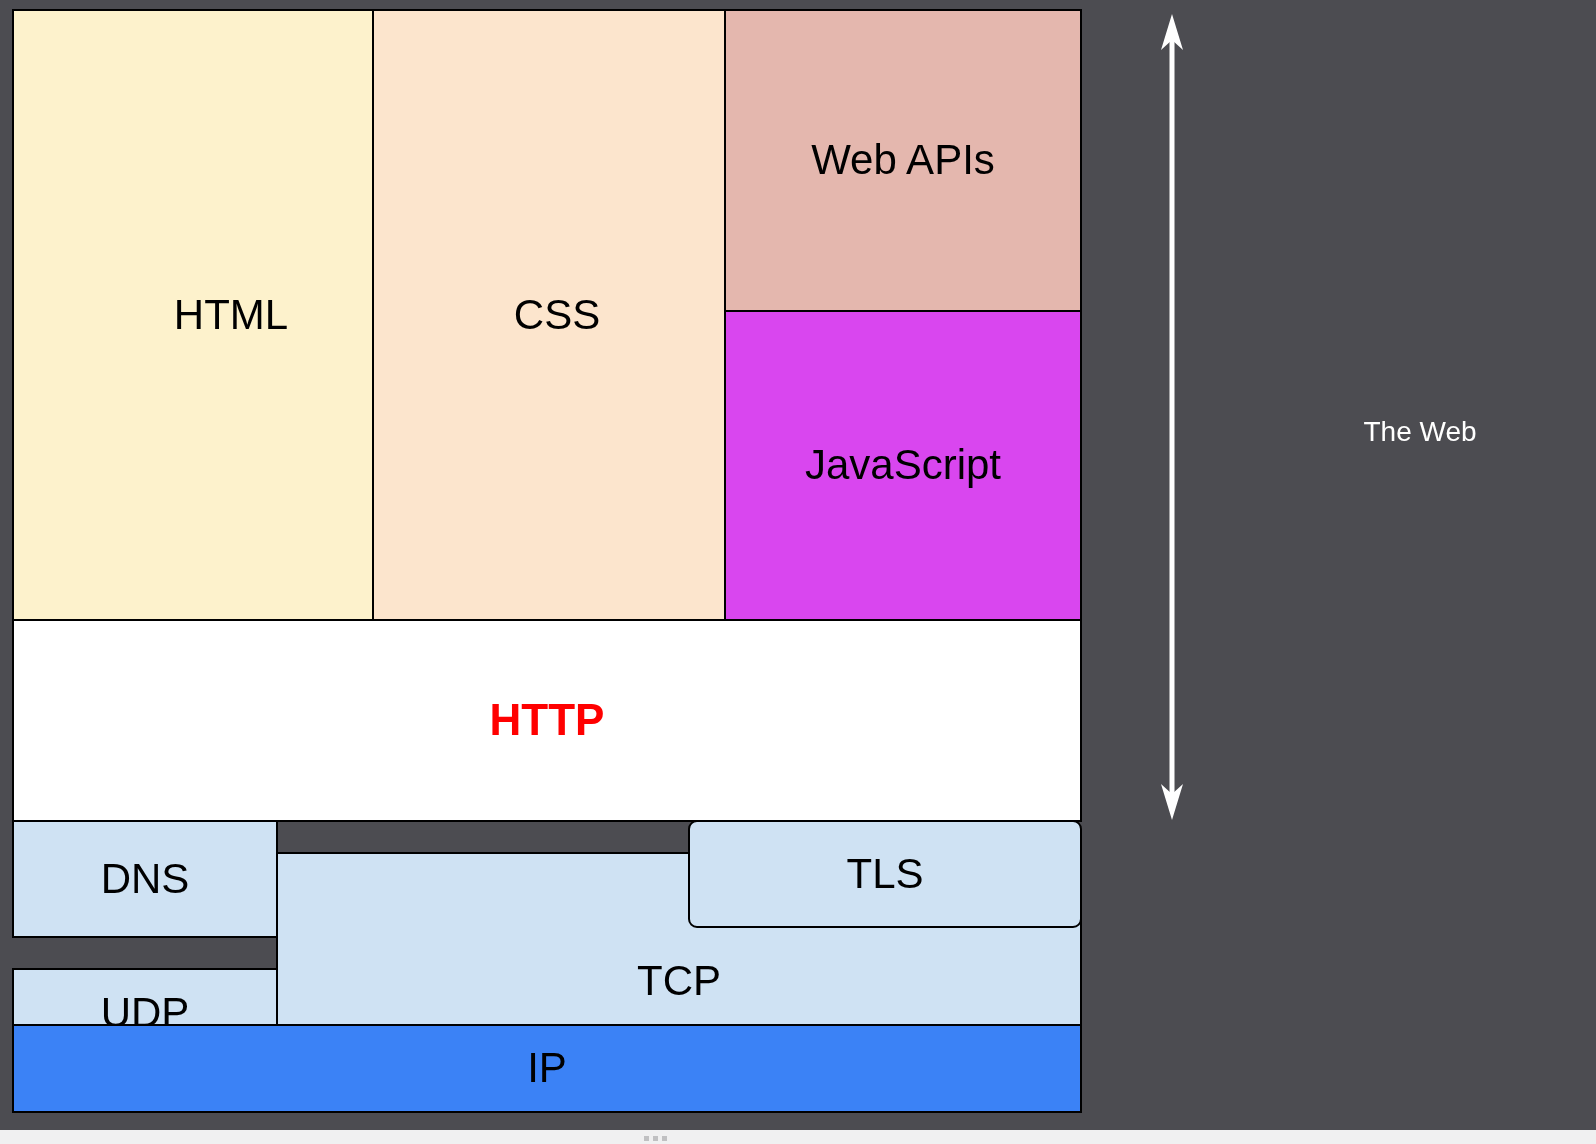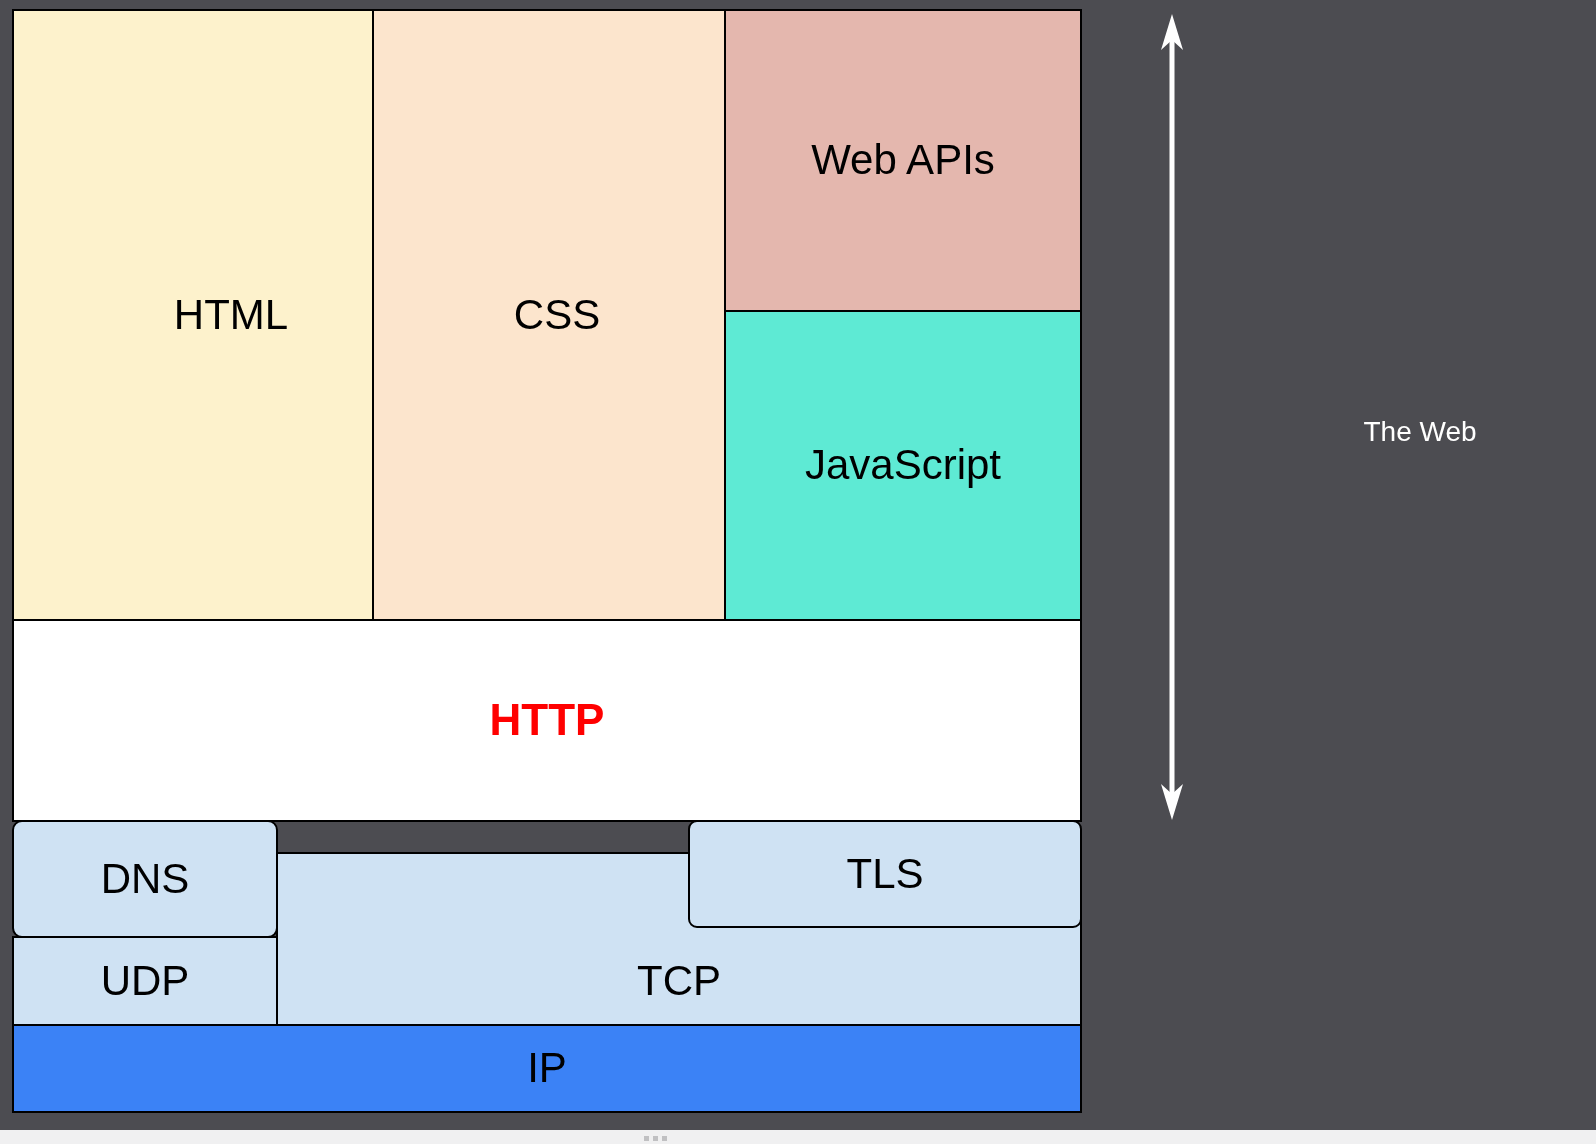--- a/index.html
+++ b/index.html
@@ -29,21 +29,21 @@
     line-height: 1.1;
     white-space: nowrap;
   }
   
   #html-box       { left: 12px;  top: 9px;    width: 438px;  height: 612px; }
   #css-box        { left: 372px; top: 9px;    width: 354px;  height: 612px; padding-left: 16px; }
   #webapis-box    { left: 724px; top: 9px;    width: 358px;  height: 303px; }
   #javascript-box { left: 724px; top: 310px;  width: 358px;  height: 311px; }
   #http-box       { left: 12px;  top: 619px;  width: 1070px; height: 203px; }
   #dns-box        { left: 12px;  top: 820px;  width: 266px;  height: 118px; }
-  #udp-box        { left: 12px;  top: 936px;  width: 266px;  height: 90px;  }
+  #udp-box        { left: 12px;  top: 968px;  width: 266px;  height: 90px;  }
   #tcp-box        { left: 276px; top: 820px;  width: 806px;  height: 206px; display: block; }
   #tls-box        { left: 688px; top: 820px;  width: 394px;  height: 108px; border-radius: 9px; }
   #ip-box         { left: 12px;  top: 1024px; width: 1070px; height: 89px;  }
 
   #http-box .box-label { font-weight: bold; font-size: 44px; }
 
   #tcp-label {
     position: absolute;
     left: 0;
     top: 104px;
@@ -101,37 +101,37 @@
   </div>
 
   <div class="box" id="css-box" style="background-color: rgb(252, 229, 205);">
     <span class="box-label">CSS</span>
   </div>
 
   <div class="box" id="webapis-box" style="background-color: rgb(228, 183, 174);">
     <span class="box-label">Web APIs</span>
   </div>
 
-  <div class="box" id="javascript-box" style="background-color: #5eead4;">
+  <div class="box" id="javascript-box" style="background-color: #d946ef;">
     <span class="box-label">JavaScript</span>
   </div>
 
   <div class="box" id="http-box" style="background-color: rgb(255, 255, 255); justify-content: center;">
     <span class="box-label" style="color: rgb(255, 0, 0);">HTTP</span>
   </div>
 
   <div class="box" id="tcp-box" style="background-color: rgb(207, 226, 243); margin-top: 32px;">
     <span class="box-label" id="tcp-label">TCP</span>
   </div>
 
   <div class="box" id="tls-box" style="background-color: rgb(207, 226, 243);">
     <span class="box-label">TLS</span>
   </div>
 
-  <div class="box" id="dns-box" style="background-color: rgb(207, 226, 243); border-radius: 10px;">
+  <div class="box" id="dns-box" style="background-color: rgb(207, 226, 243);">
     <span class="box-label">DNS</span>
   </div>
 
   <div class="box" id="udp-box" style="background-color: rgb(207, 226, 243);">
     <span class="box-label">UDP</span>
   </div>
 
   <div class="box" id="ip-box" style="background-color: #3b82f6;">
     <span class="box-label">IP</span>
   </div>

